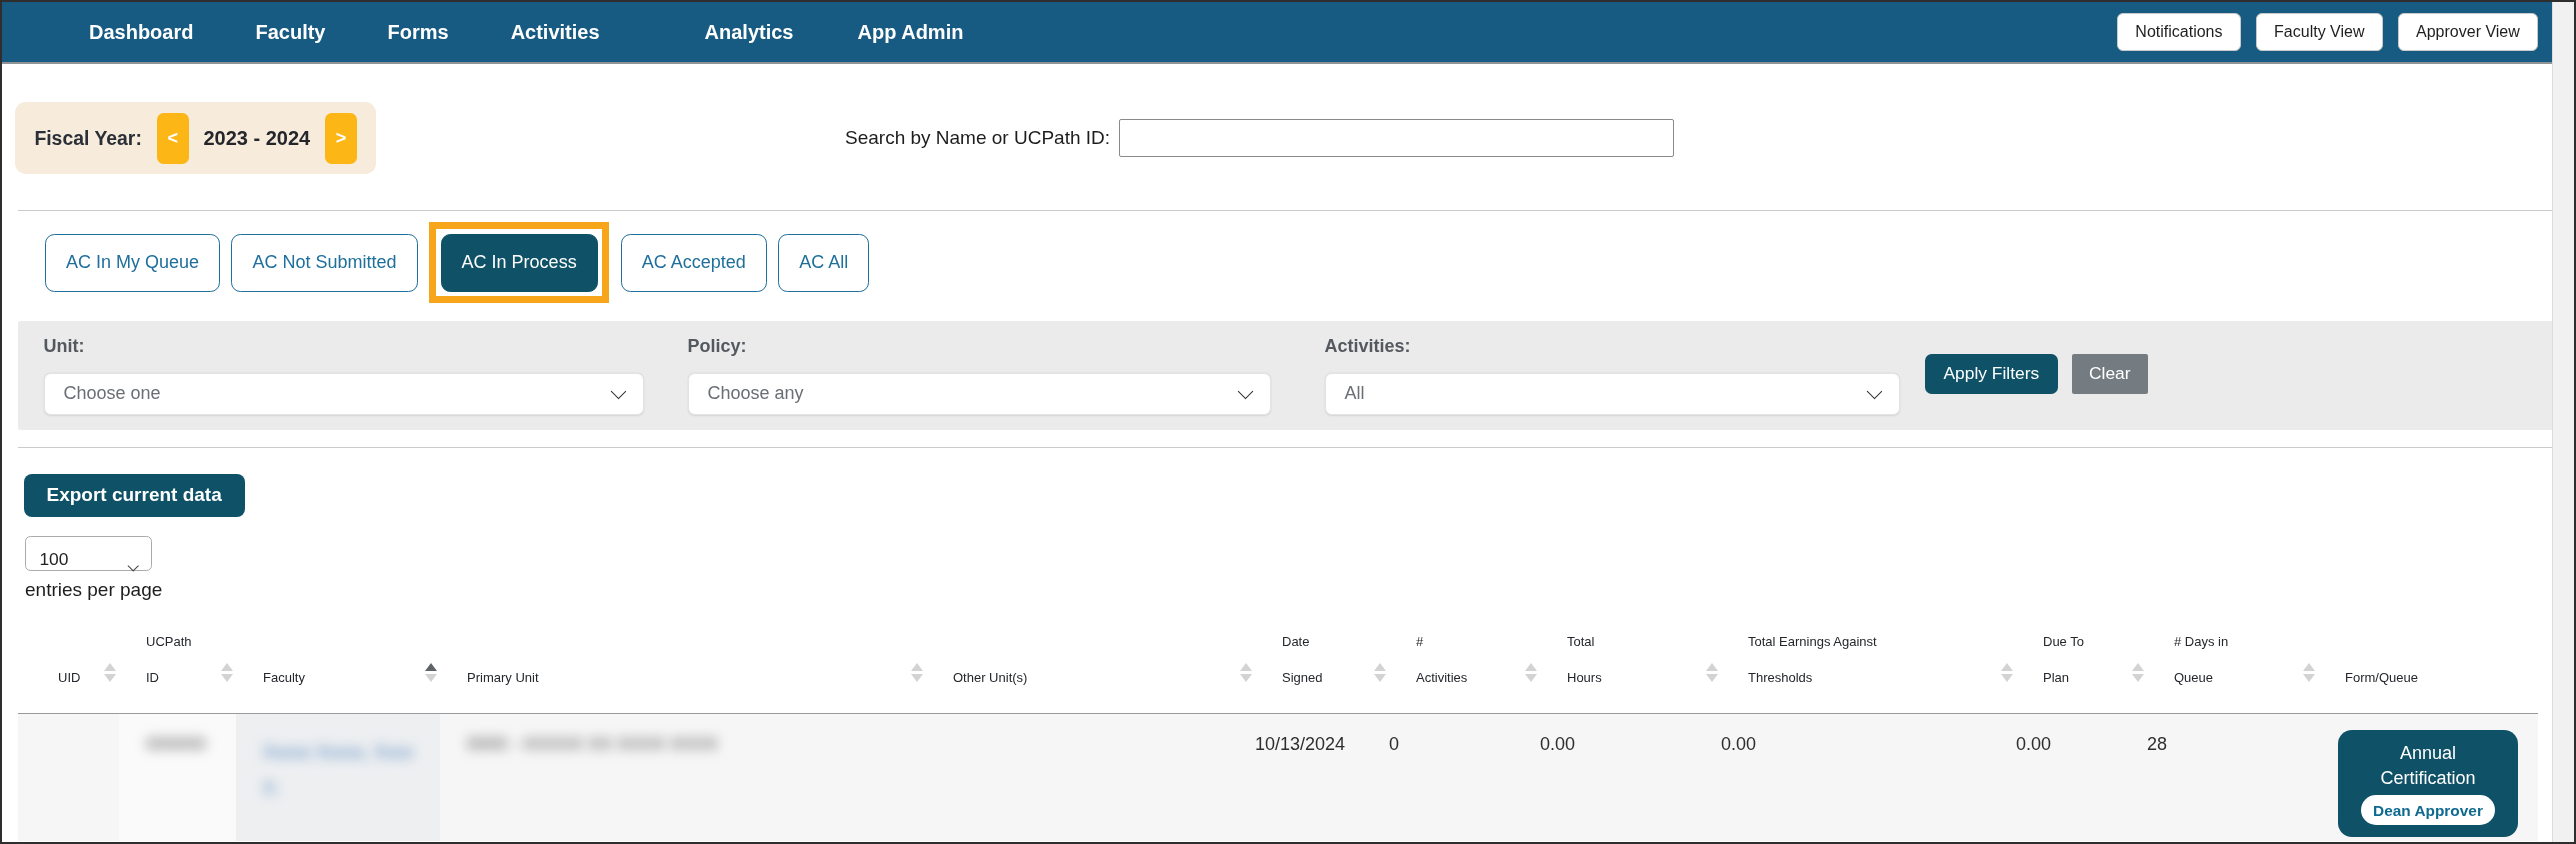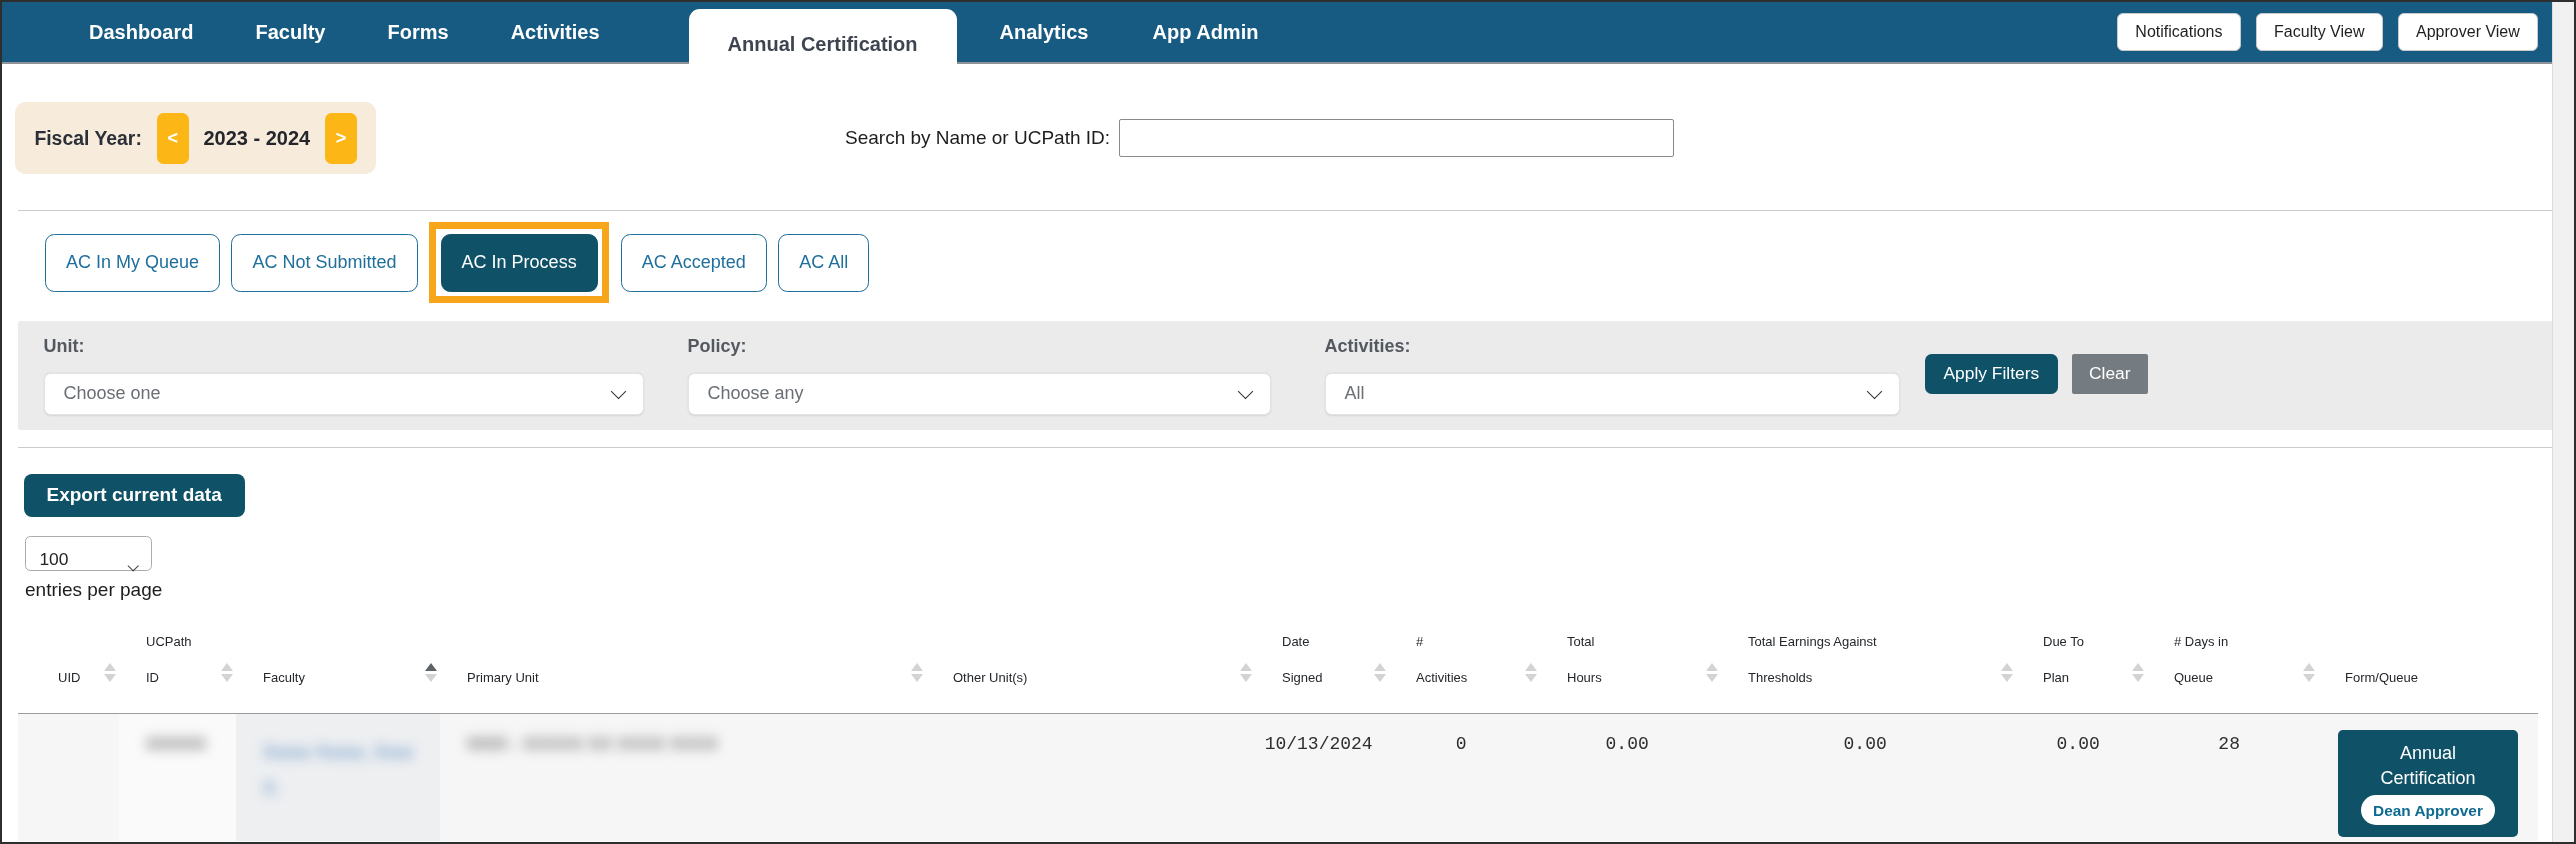--- a/index.html
+++ b/index.html
@@ -72,43 +72,42 @@
     color:#24272c;line-height:36px;border-bottom:1.3px solid #9b9b9b;position:relative;text-align:left;}
   thead th:first-child{padding-left:40px;}
   .sorter{position:absolute;right:2.7px;bottom:31px;display:flex;flex-direction:column;gap:3.4px;}
   .tri-up{width:0;height:0;border-left:6px solid transparent;border-right:6px solid transparent;
     border-bottom:8.7px solid #d3d3d3;}
   .tri-down{width:0;height:0;border-left:6px solid transparent;border-right:6px solid transparent;
     border-top:8.7px solid #d3d3d3;}
   .tri-up.active{border-bottom-color:#5f6368;}
   tbody tr{background:#f6f6f7;}
   tbody td{vertical-align:top;padding:20px 6.7px 0 27px;font-size:18px;color:#2e2e2e;height:127px;box-sizing:border-box;}
-  td.center{text-align:center;padding-left:0;font-family:Liberation Mono, monospace;}
+  td.center{text-align:left;padding-left:0;}
   td.cell-ucpath{background:#fafafa;}
   td.cell-faculty{background:#edeff1;line-height:36px;}
   .blur-g{filter:blur(6px);color:#4e4e4e;}
   .blur-b{filter:blur(6px);color:#4d82bd;}
   td.cell-form{text-align:center;padding:16px 4px 0 4px;}
-  .formbtn{display:inline-block;background:#0F5268;color:#fff;border:none;border-radius:5px;
+  .formbtn{display:inline-block;background:#0F5268;color:#fff;border:none;border-radius:14px;
     padding:10.7px 14.8px 12px;font-size:18px;line-height:25px;text-align:center;min-width:180px;box-sizing:border-box;}
   .formbadge{display:inline-block;background:#fff;color:#0f6a90;font-weight:bold;font-size:15.4px;
     border-radius:670px;padding:2.7px 12px;margin-top:4px;}
 </style>
 </head>
 <body>
 
 <div class="frame">
   <div class="scrollbar"></div>
 
   <div class="navbar">
     <div class="nav-item">Dashboard</div>
     <div class="nav-item">Faculty</div>
     <div class="nav-item">Forms</div>
     <div class="nav-item">Activities</div>
-    <div class="nav-tab-active">Annual Certification</div>
     <div class="nav-item after-tab">Analytics</div>
     <div class="nav-item" style="margin-right:0;">App Admin</div>
     <div class="nav-right">
       <div class="nav-btn">Notifications</div>
       <div class="nav-btn">Faculty View</div>
       <div class="nav-btn">Approver View</div>
     </div>
   </div>
 
   <div class="row1">

